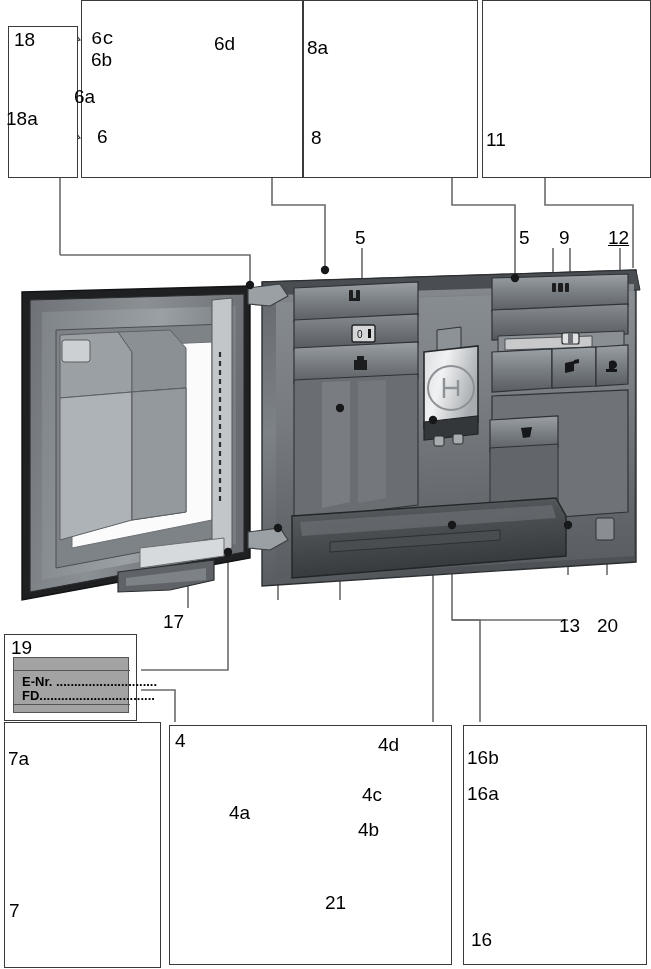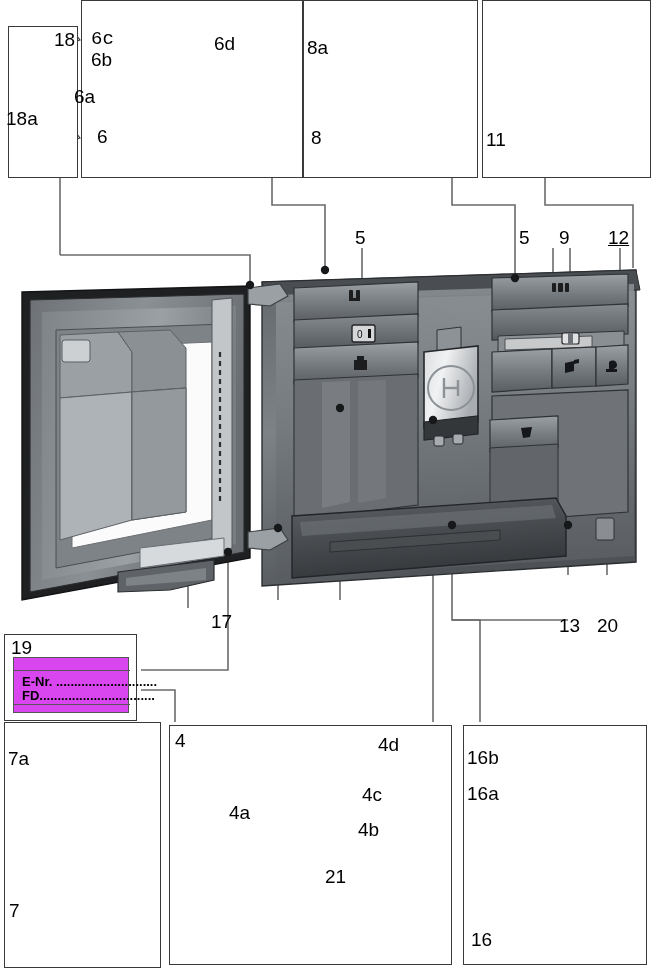--- a/index.html
+++ b/index.html
@@ -5,21 +5,21 @@
   html,body{margin:0;padding:0;background:#fff;}
   body{
     width:651px;height:969px;position:relative;overflow:hidden;
     font-family:"Liberation Sans", sans-serif;
     color:#000;
   }
   .stage{position:absolute;left:0;top:0;width:651px;height:969px;}
   svg.layer{position:absolute;left:0;top:0;width:651px;height:969px;}
   .panel{position:absolute;border:1.6px solid #3a3a3a;background:#fff;box-sizing:border-box;}
   .lbl{position:absolute;font-family:"Liberation Sans",sans-serif;font-size:19px;line-height:19px;color:#000;white-space:nowrap;}
-  .ratebox{position:absolute;box-sizing:border-box;background:#d946ef;border:1.4px solid #555;}
+  .ratebox{position:absolute;box-sizing:border-box;background:#a3a3a3;border:1.4px solid #555;}
   .rateline{position:absolute;font-weight:bold;font-size:13px;letter-spacing:0px;white-space:nowrap;}
   .ratesep{position:absolute;background:#555;height:1.2px;}
 </style>
 </head>
 <body>
 
 <div class="stage">
 
 <svg class="layer" viewBox="0 0 651 969">
   <defs>
@@ -530,52 +530,52 @@
 <div class="panel" style="left:169px;top:725px;width:283px;height:240px;"></div>
 <div class="panel" style="left:463px;top:725px;width:184px;height:240px;"></div>
 
 <div class="ratebox" style="left:13px;top:657px;width:116px;height:56px;">
   <div class="ratesep" style="left:0;top:12px;width:116px;"></div>
   <div class="ratesep" style="left:0;top:46px;width:116px;"></div>
   <div class="rateline" style="left:8px;top:16px;">E-Nr. ............................</div>
   <div class="rateline" style="left:8px;top:30px;">FD................................</div>
 </div>
 
-<div class="lbl" style="left:14px;top:30px;margin-left:40px;">18</div>
+<div class="lbl" style="left:14px;top:30px;">18</div>
 <div class="lbl" style="left:6px;top:109px;">18a</div>
 
 <div class="lbl" style="left:91px;top:30px;font-family:Liberation Mono, monospace;">6c</div>
 <div class="lbl" style="left:91px;top:50px;">6b</div>
 <div class="lbl" style="left:74px;top:87px;">6a</div>
 <div class="lbl" style="left:97px;top:127px;">6</div>
 <div class="lbl" style="left:214px;top:34px;">6d</div>
 
 <div class="lbl" style="left:307px;top:38px;">8a</div>
 <div class="lbl" style="left:311px;top:128px;">8</div>
 
 <div class="lbl" style="left:486px;top:130px;">11</div>
 
 <div class="lbl" style="left:355px;top:228px;">5</div>
 <div class="lbl" style="left:519px;top:228px;">5</div>
 <div class="lbl" style="left:559px;top:228px;">9</div>
 <div class="lbl" style="left:608px;top:228px;text-decoration:underline;">12</div>
 
-<div class="lbl" style="left:163px;top:612px;margin-left:48px;">17</div>
+<div class="lbl" style="left:163px;top:612px;">17</div>
 <div class="lbl" style="left:559px;top:616px;">13</div>
 <div class="lbl" style="left:597px;top:616px;">20</div>
 
 <div class="lbl" style="left:11px;top:638px;text-align:right;">19</div>
 
 <div class="lbl" style="left:8px;top:749px;">7a</div>
 <div class="lbl" style="left:9px;top:901px;">7</div>
 
 <div class="lbl" style="left:175px;top:731px;">4</div>
 <div class="lbl" style="left:378px;top:735px;">4d</div>
 <div class="lbl" style="left:362px;top:785px;">4c</div>
 <div class="lbl" style="left:229px;top:803px;">4a</div>
 <div class="lbl" style="left:322px;top:820px;margin-left:36px;">4b</div>
-<div class="lbl" style="left:325px;top:867px;">21</div>
+<div class="lbl" style="left:325px;top:893px;">21</div>
 
 <div class="lbl" style="left:467px;top:748px;">16b</div>
 <div class="lbl" style="left:467px;top:784px;">16a</div>
 <div class="lbl" style="left:471px;top:930px;">16</div>
 
 </div>
 
 </body></html>

